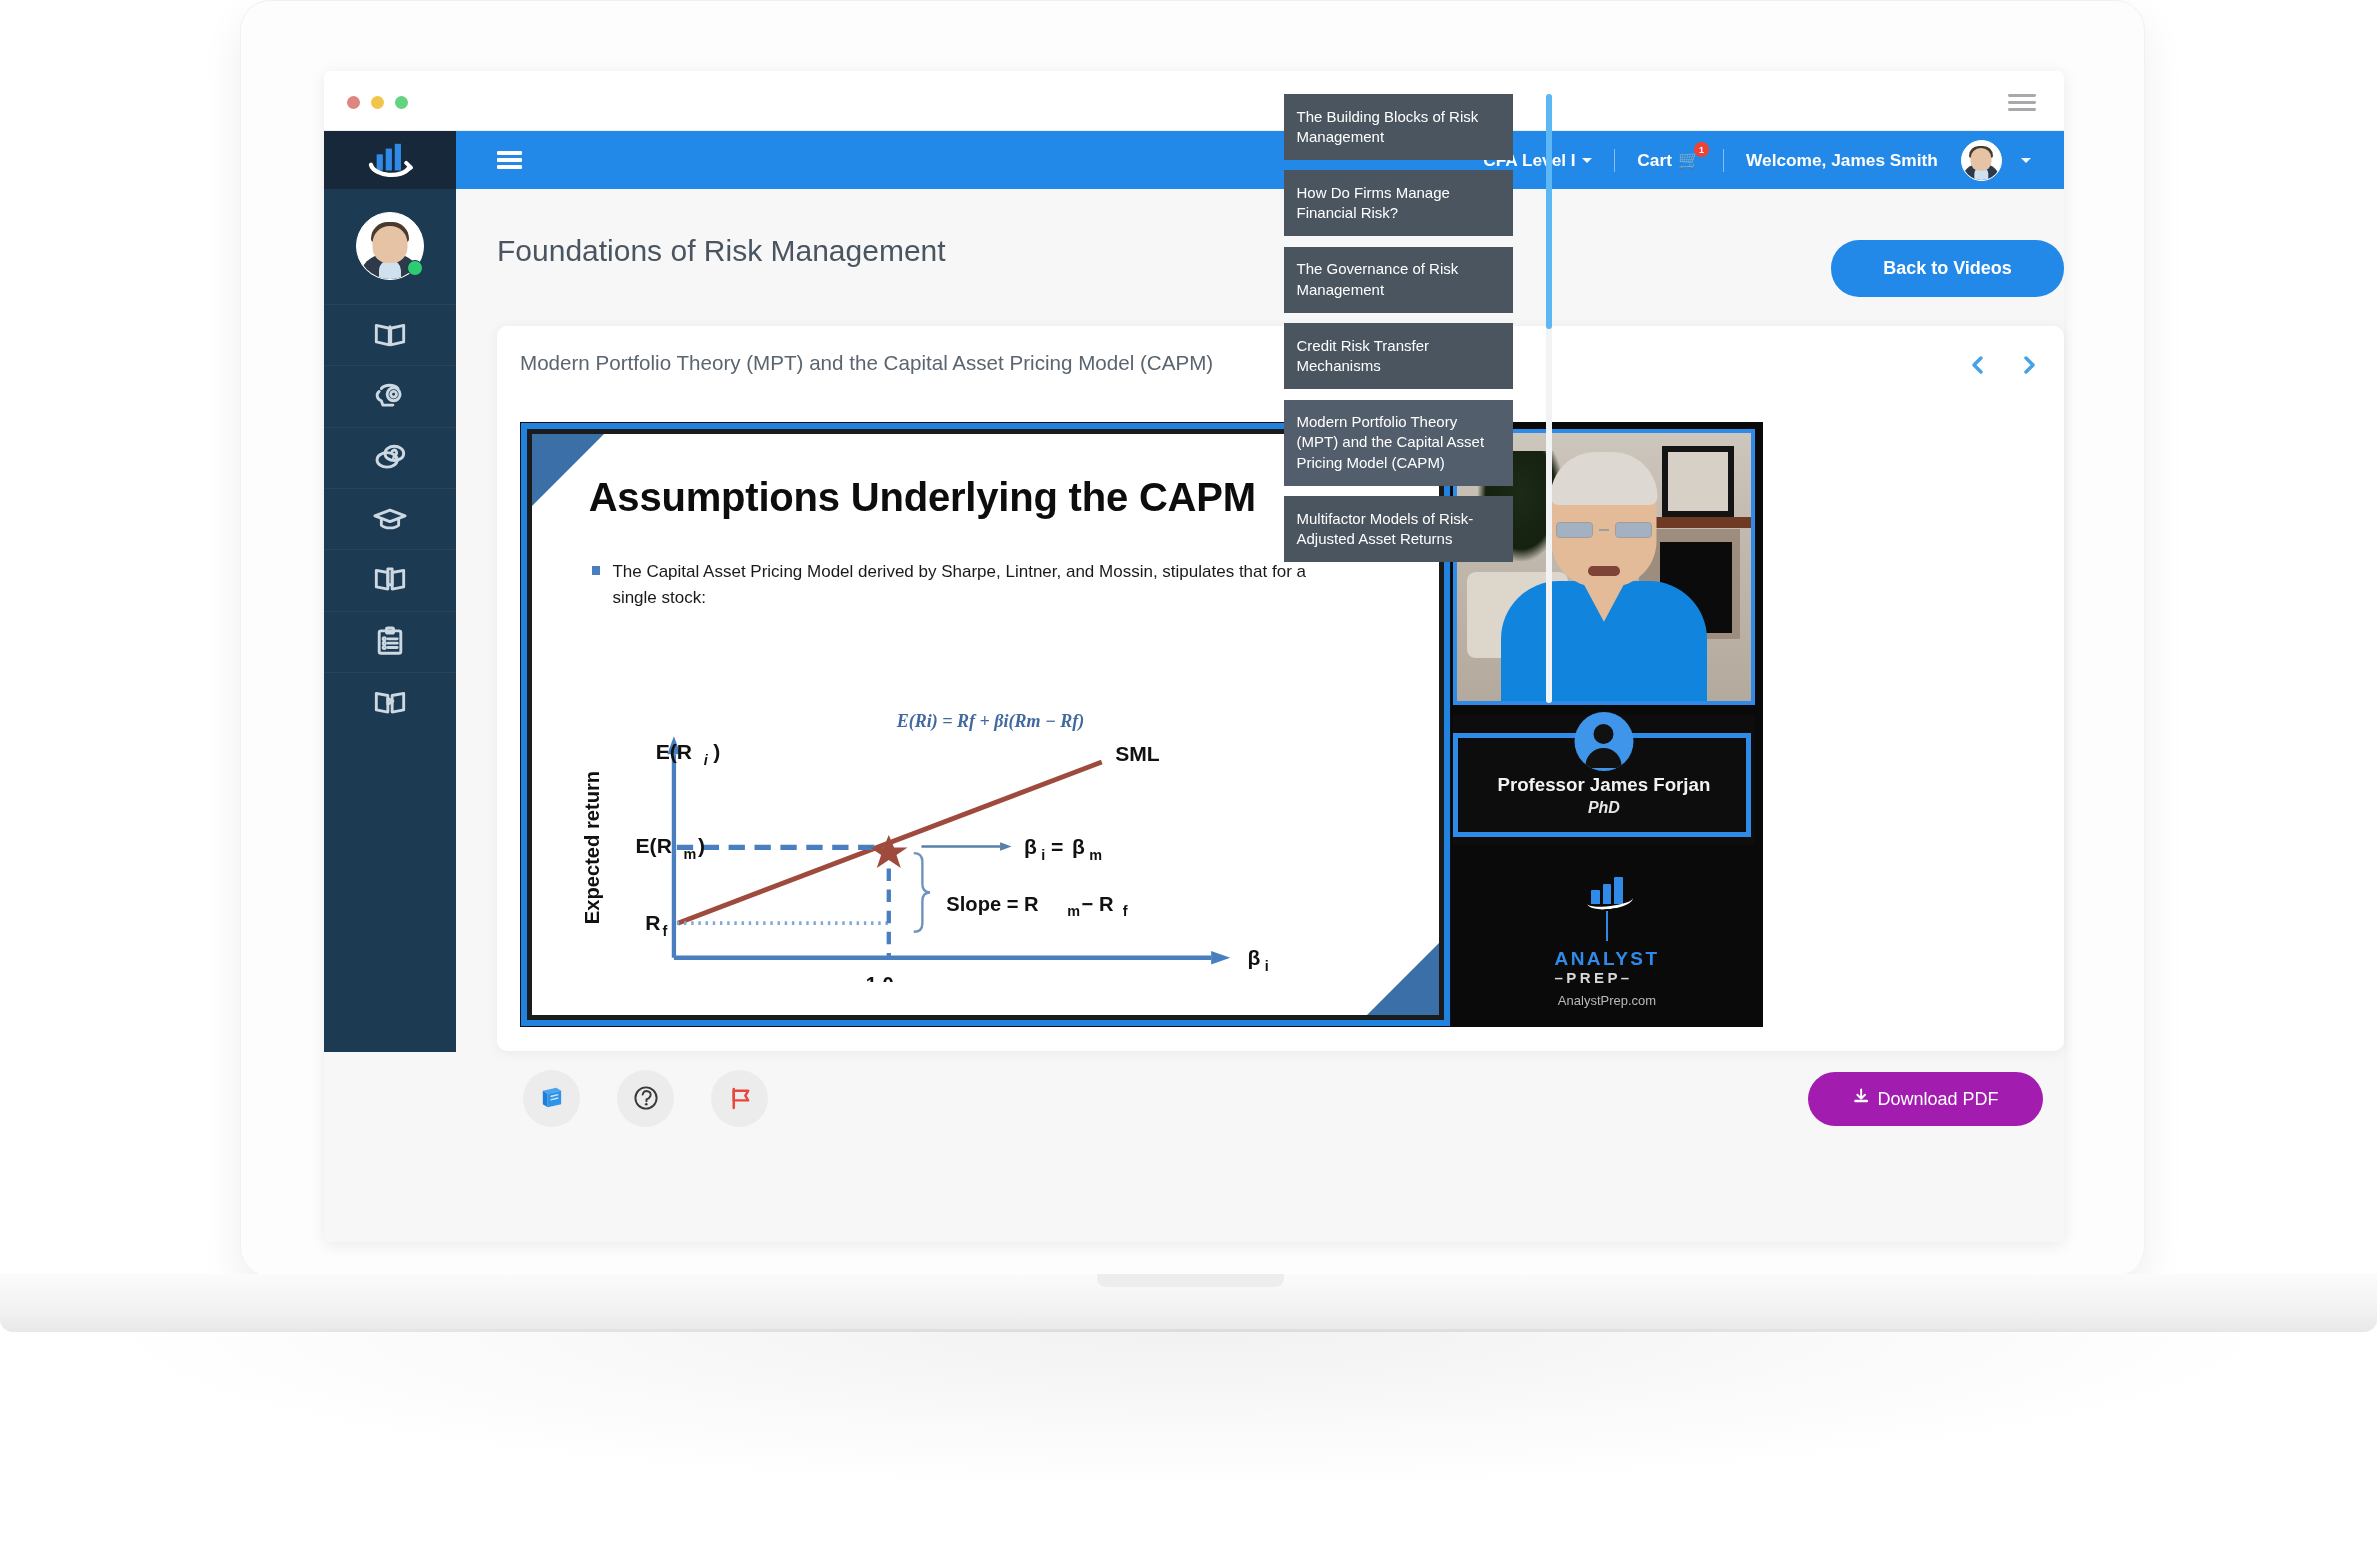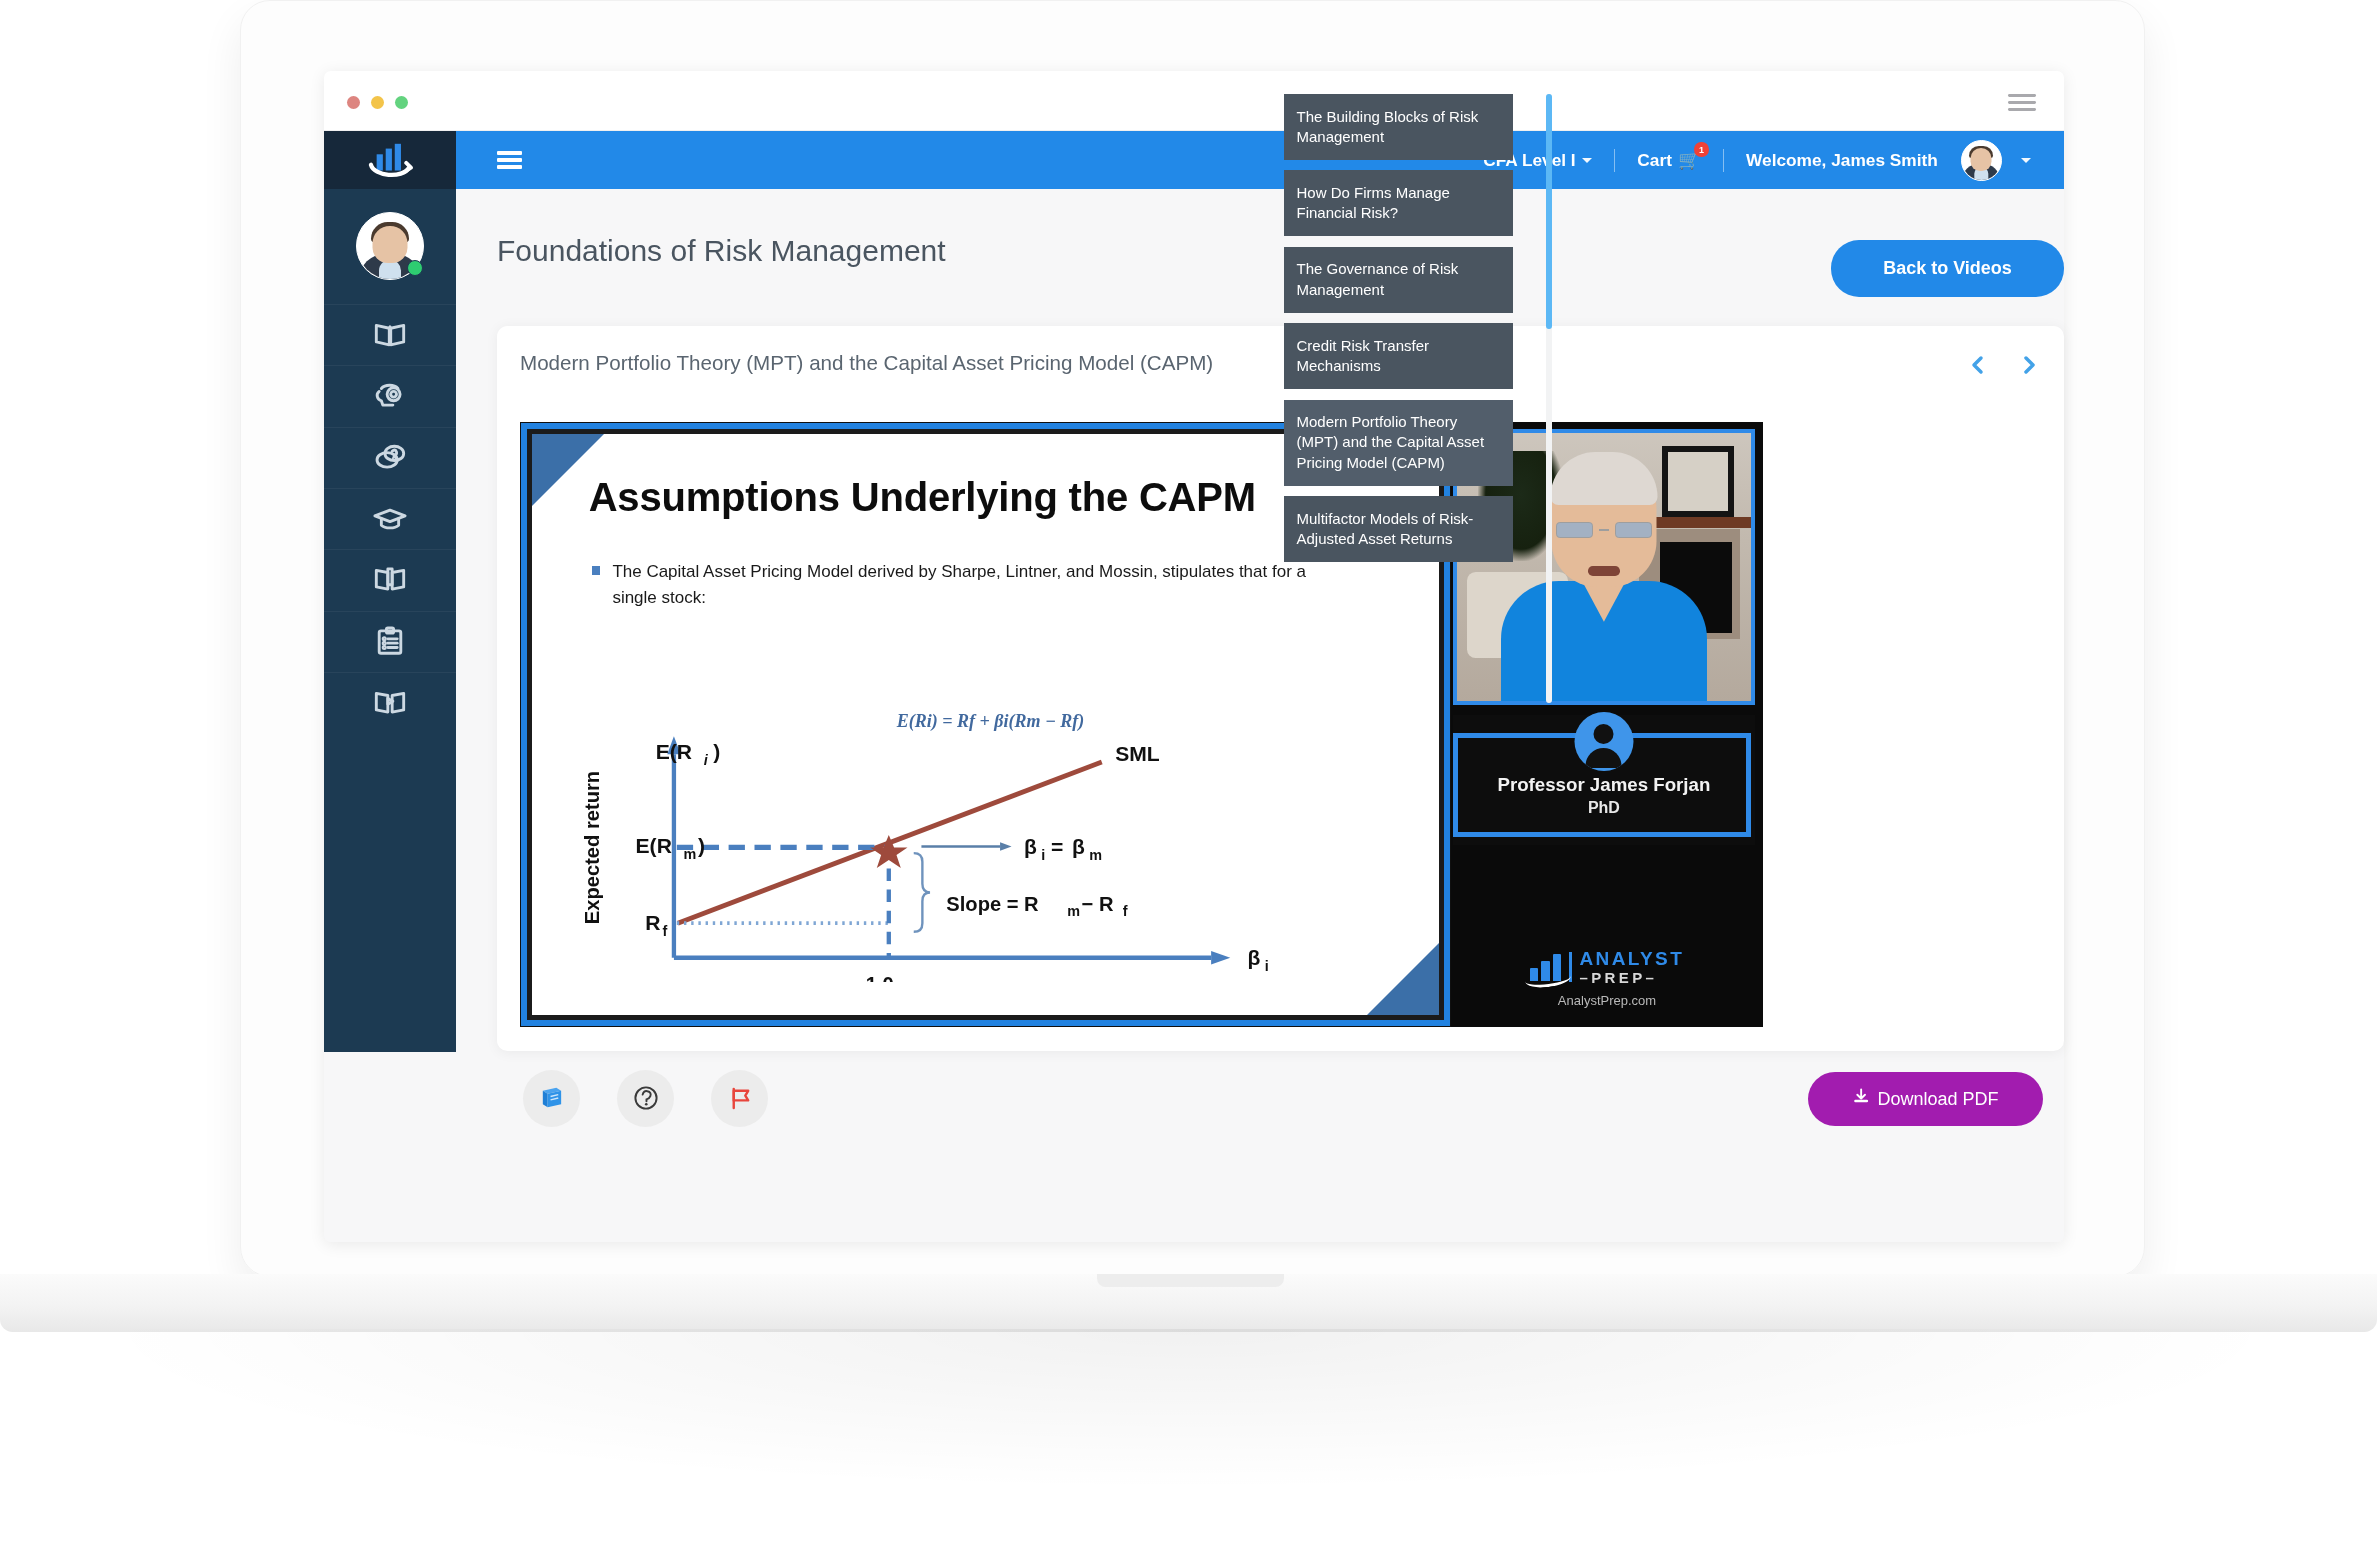--- a/index.html
+++ b/index.html
@@ -393,27 +393,27 @@
   #presenter-icon .ic-body {
     position:absolute; bottom:3.8px; left:50%; transform:translateX(-50%);
     width:36px; height:20px; border-radius:18px 18px 0 0; background:#111;
   }
   #presenter-name {
     position:absolute; left:0; right:0; top:59px;
     text-align:center; color:#f2f2f2; font-size:18.7px; font-weight:700;
   }
   #presenter-degree {
     position:absolute; left:0; right:0; top:84px;
-    text-align:center; color:#e8e8e8; font-size:16px; font-weight:700;
+    text-align:center; color:#e8e8e8; font-size:16px; font-weight:700;font-style:italic;
   }
   #brand-block {
     position:absolute; left:0; right:0; bottom:19px;
     display:flex; flex-direction:column; align-items:center; gap:7.7px;
   }
-  #brand-logo-row { display:flex; align-items:center; gap:7.7px; }
+  #brand-logo-row { display:flex; align-items:center; gap:7.7px;flex-direction:column; }
   #brand-bars { display:flex; align-items:flex-end; gap:3.4px; height:28px; position:relative; }
   #brand-bars i { display:block; width:8.2px; background:#2f8ae8; border-radius:1px 1px 0 0; }
   #brand-swoosh {
     position:absolute; left:-4.8px; bottom:-5.8px; width:46px; height:16.3px;
     border-bottom:3.8px solid #ffffff; border-radius:0 0 50% 50%;
     transform:rotate(-7deg);
   }
   #brand-pipe { width:2.9px; height:30px; background:#2f8ae8; }
   #brand-words { display:flex; flex-direction:column; line-height:1; }
   #brand-analyst { color:#2f8ae8; font-size:19px; font-weight:700; letter-spacing:2.4px; }

